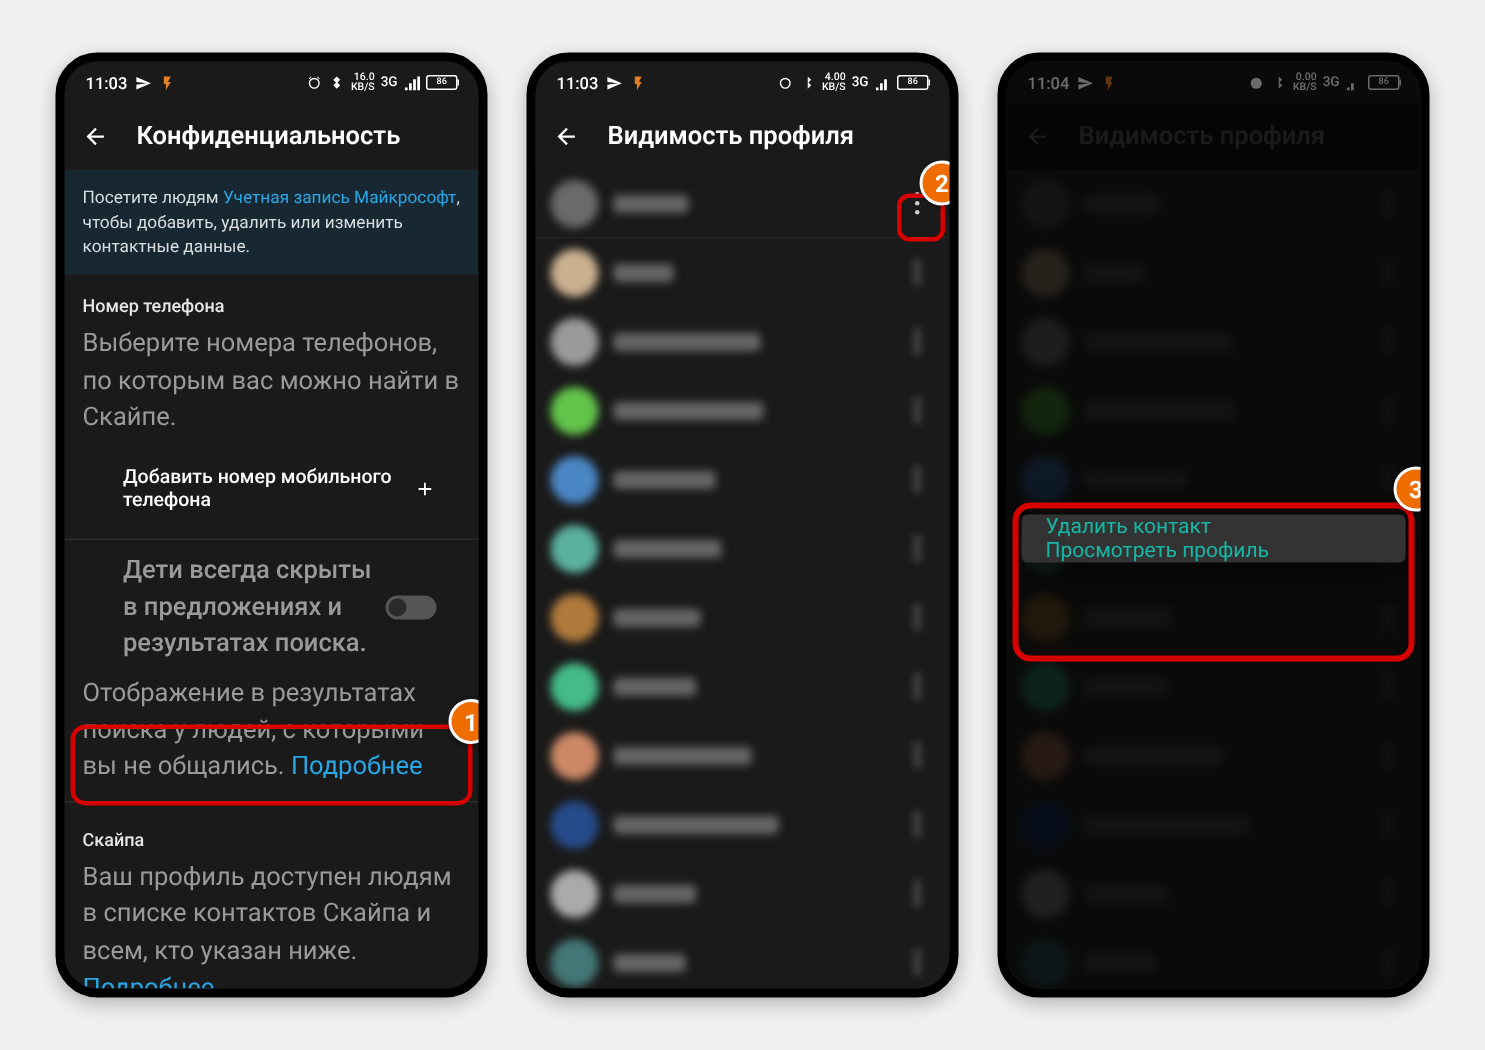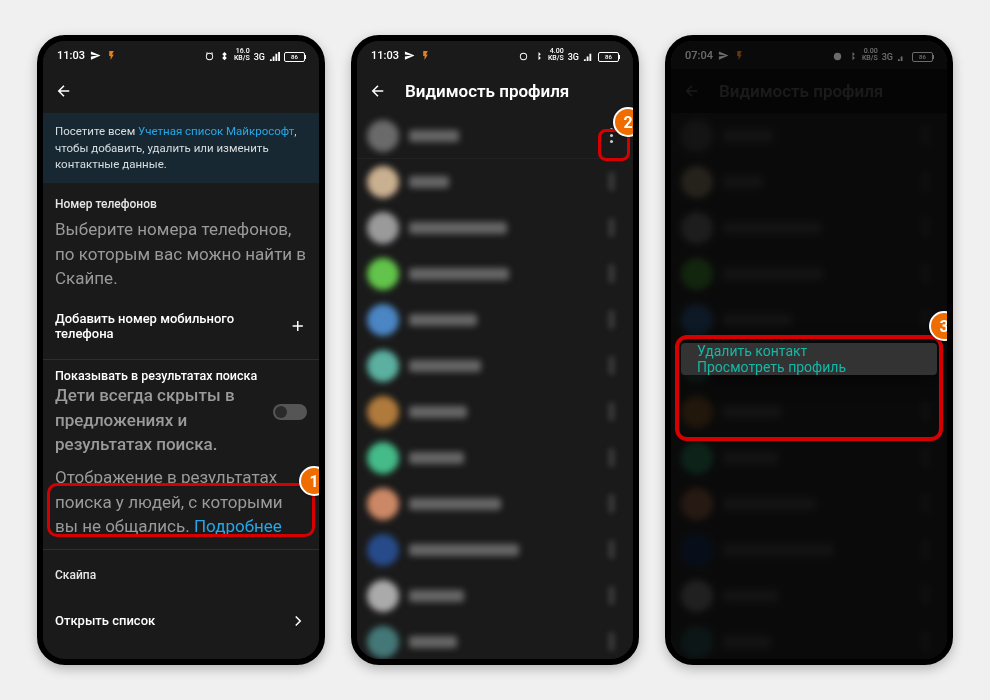--- a/index.html
+++ b/index.html
@@ -24,21 +24,21 @@
   .screen { width:100%; height:100%; background:#1a1a1a; position:relative; overflow:hidden; }
 
   
   .status {
     height:28px; display:flex; align-items:center; justify-content:space-between;
     padding:0 14px; font-size:11px; color:#fff; background:#1a1a1a;
     font-weight:500;
     gap:12px;
   }
   .status .left, .status .right { display:flex; align-items:center; gap:5px; }
-  .status .right { font-size:9px; gap:4px;align-items:flex-end; }
+  .status .right { font-size:9px; gap:4px; }
   .tiny-ico { width:11px; height:11px; fill:#fff; display:inline-block; }
   .batt {
     width:21px; height:10px; border:1px solid #fff; border-radius:2px;
     position:relative; display:inline-flex; align-items:center; justify-content:center;
     font-size:6px; line-height:1;
   }
   .batt::after { content:""; position:absolute; right:-2px; top:2px; width:1px; height:4px; background:#fff; }
   .kb { font-size:7px; line-height:1; text-align:right; }
 
   
@@ -55,22 +55,22 @@
   
   .info-banner {
     background:#182832; padding:10px 12px; font-size:11.5px; line-height:1.45; color:#d8dde0;
   }
   .info-banner a { color:#27a7e6; text-decoration:none; }
   .section { padding:14px 12px 6px; }
   .sec-title { font-size:12px; color:#e6e6e6; font-weight:500; margin-bottom:6px; }
   .sec-desc { font-size:17px; color:#9a9a9a; line-height:1.45; }
   .sec-desc a { color:#27a7e6; text-decoration:none; }
   .row {
-    display:flex; align-items:center; justify-content:space-between;
-    padding:14px 12px; font-size:13px; color:#fff; font-weight:500;
+    display:flex; align-items:center; justify-content:center;
+    padding:14px 28px; font-size:13px; color:#fff; font-weight:500;margin-left:11px;
   }
   .row.link { cursor:pointer; }
   .plus-ico, .chev-ico { width:18px; height:18px; stroke:#fff; fill:none; stroke-width:2; }
   .toggle {
     width:34px; height:16px; border-radius:10px; background:#555; position:relative;
   }
   .toggle::after {
     content:""; position:absolute; left:2px; top:2px; width:12px; height:12px;
     border-radius:50%; background:#2a2a2a;
   }
@@ -158,55 +158,59 @@
           </span>
       </div>
     </div>
 
     <div class="header">
       <div class="back-btn">
         <svg viewBox="0 0 24 24">
             <path d="M19 12H5m7-7l-7 7 7 7"></path>
           </svg>
       </div>
+      <span>Конфиденциальность</span>
     </div>
 
     <div class="info-banner">
-      <span>Посетите всем </span><a>Учетная список Майкрософт</a><span>, чтобы добавить, удалить или изменить контактные данные.</span>
+      <span>Посетите людям </span><a>Учетная запись Майкрософт</a><span>, чтобы добавить, удалить или изменить контактные данные.</span>
     </div>
 
     <div class="section">
-      <div class="sec-title">Номер телефонов</div>
+      <div class="sec-title">Номер телефона</div>
       <div class="sec-desc">Выберите номера телефонов, по которым вас можно найти в Скайпе.</div>
     </div>
     <div class="row link">
       <span>Добавить номер мобильного телефона</span>
       <svg class="plus-ico" viewBox="0 0 24 24">
           <path d="M12 5v14m-7-7h14"></path>
         </svg>
     </div>
     <div class="divider"></div>
 
     <div class="row" style="padding-top:4px; padding-bottom:4px;">
       <div style="flex:1;">
-        <div style="font-size:12.5px;font-weight:500;">Показывать в результатах поиска</div>
         <div class="sec-desc">Дети всегда скрыты в предложениях и результатах поиска.</div>
       </div>
       <div class="toggle"></div>
     </div>
     <div class="section" style="padding-top:4px;">
       <div class="sec-desc">
         <span>Отображение в результатах поиска у людей, с которыми вы не общались.</span>
         <a>Подробнее</a>
       </div>
     </div>
     <div class="divider"></div>
 
     <div class="section">
       <div class="sec-title">Скайпа</div>
+      <div class="sec-desc">
+        <span>Ваш профиль доступен людям в списке контактов Скайпа и всем, кто указан ниже.</span>
+        <a>Подробнее</a>
+      </div>
     </div>
     <div class="row link" style="padding-top:18px;padding-bottom:18px;">
       <span>Открыть список</span>
       <svg class="chev-ico" viewBox="0 0 24 24">
           <path d="M9 18l6-6-6-6"></path>
         </svg>
     </div>
 
     <div class="callout-box" style="left:4px;right:4px;top:442px;height:54px;"></div>
   </div>
@@ -366,21 +370,21 @@
   </div>
   <div class="callout-num" style="top:66px;right:-10px;">
       <span>2</span>
     </div>
 </div>
 
 <div class="phone screen3">
   <div class="screen">
     <div class="status">
       <div class="left">
-        <span>07:04</span>
+        <span>11:04</span>
         <svg class="tiny-ico" viewBox="0 0 24 24">
             <path d="M2 21l21-9L2 3v7l15 2-15 2z"></path>
           </svg>
         <svg class="tiny-ico" viewBox="0 0 24 24" style="fill:#e67e22">
             <path d="M7 2v11h3v9l7-12h-4l4-8z"></path>
           </svg>
       </div>
       <div class="right">
         <svg class="tiny-ico" viewBox="0 0 24 24">
             <path d="M12 4a8 8 0 108 8 8 8 0 00-8-8z"></path>

